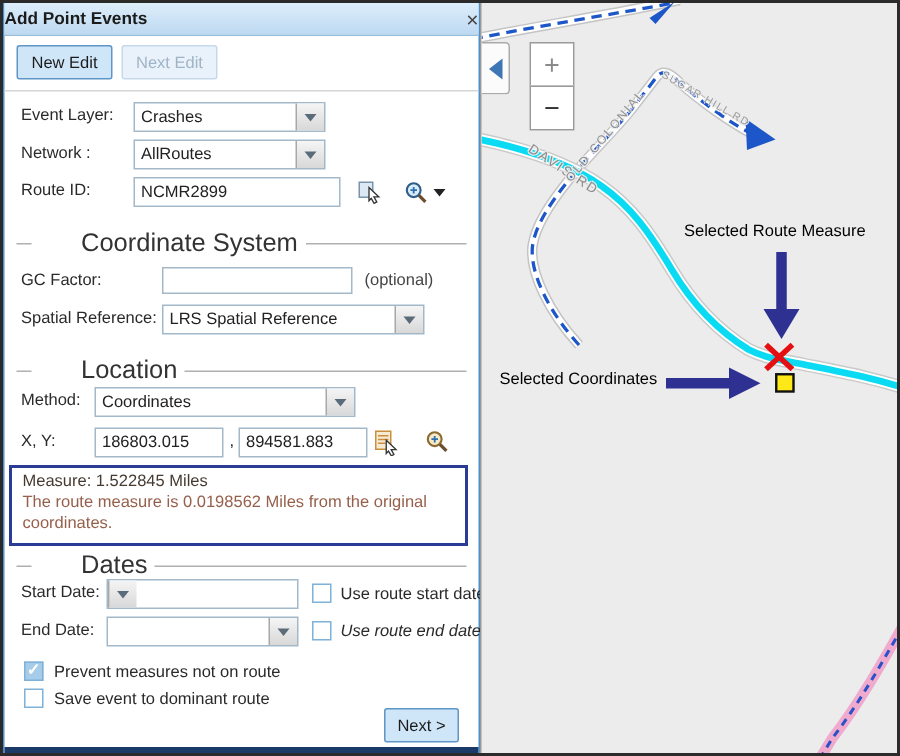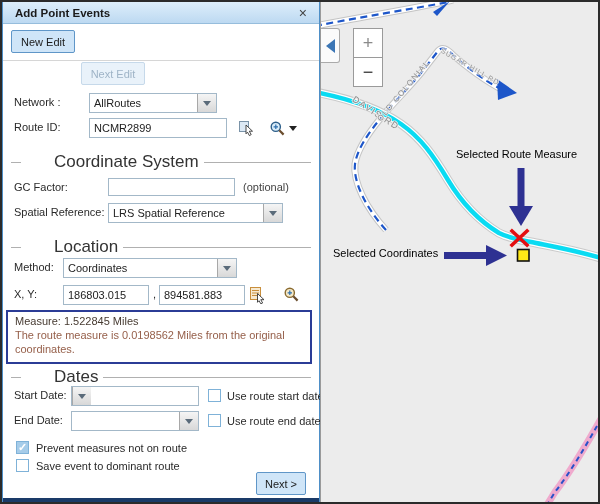--- a/index.html
+++ b/index.html
@@ -11,30 +11,30 @@
   }
   
   #panel {
     position:absolute; left:0; top:0; width:318px; height:500px;
     background:#fff; border-right:1px solid #4e8fc7; border-left:1px solid #4e8fc7;
   }
   .panel-header {
     position:absolute; left:0; top:0; right:0; height:22px;
     background:linear-gradient(#ddeefb,#bdd9f1);
     border-bottom:1px solid #96bddc;
-    display:flex; align-items:center; padding:0 12px;
+    display:flex; align-items:center; padding:0 0;
     font-size:11.5px; font-weight:bold; color:#1b1b1b;
   }
   .panel-close { margin-left:auto; font-size:14px; font-weight:normal; color:#444; cursor:pointer; line-height:1; }
   .btn {
     position:absolute; height:23px; font-size:11px; color:#1b1b1b;
     background:#cfe5f8; border:1px solid #5f96c8; border-radius:2px;
     display:flex; align-items:center; justify-content:center; cursor:pointer;
   }
-  .btn.disabled { background:#e9f2fa; border-color:#c6d9ea; color:#9fb4c7; cursor:default;margin-top:32px; }
+  .btn.disabled { background:#e9f2fa; border-color:#c6d9ea; color:#9fb4c7; cursor:default; }
   .divider { position:absolute; left:0; right:0; height:1px; background:#d6d6d6; }
   .row { position:absolute; left:0; right:0; height:20px; }
   .flabel { position:absolute; left:11px; top:3px; font-size:11px; color:#2a2a2a; white-space:nowrap; }
   .input {
     position:absolute; top:0; height:20px; font-size:11px; color:#222;
     border:1px solid #a3b8c8; background:#fff; padding:0 4px;
     font-family:Liberation Sans, sans-serif;
   }
   .selectbox {
     position:absolute; top:0; height:20px; background:#fff;
@@ -104,20 +104,29 @@
   <div id="panel">
     <div class="panel-header">
       <span>Add Point Events</span>
       <span class="panel-close">×</span>
     </div>
 
     <div class="btn" style="left:8px; top:28px; width:64px;">New Edit</div>
     <div class="btn disabled" style="left:78px; top:28px; width:64px;">Next Edit</div>
     <div class="divider" style="top:58px;"></div>
 
+    <div class="row" style="top:66px;">
+      <span class="flabel">Event Layer:</span>
+      <div class="selectbox" style="left:86px; width:128px;">
+        <span class="val">Crashes</span>
+        <span class="dd-btn">
+            <span class="dd-arrow"></span>
+          </span>
+      </div>
+    </div>
 
     <div class="row" style="top:91px;">
       <span class="flabel">Network :</span>
       <div class="selectbox" style="left:86px; width:128px;">
         <span class="val">AllRoutes</span>
         <span class="dd-btn">
             <span class="dd-arrow"></span>
           </span>
       </div>
     </div>
@@ -224,21 +233,21 @@
 
     <div class="row" style="top:409px;">
       <span class="flabel">End Date:</span>
       <div class="selectbox" style="left:68px; width:128px;">
         <span class="val"></span>
         <span class="dd-btn">
             <span class="dd-arrow"></span>
           </span>
       </div>
       <span class="checkbox" style="left:205px; top:3px;"></span>
-      <span class="cb-label" style="left:224px; top:4px;">Use route end date</span>
+      <span class="cb-label" style="left:224px; top:4px;font-style:italic;">Use route end date</span>
     </div>
 
     <div class="row" style="top:438px;">
       <span class="checkbox checked" style="left:13px; top:1px;">✓</span>
       <span class="cb-label" style="left:33px; top:2px;">Prevent measures not on route</span>
     </div>
     <div class="row" style="top:456px;">
       <span class="checkbox" style="left:13px; top:1px;"></span>
       <span class="cb-label" style="left:33px; top:2px;">Save event to dominant route</span>
     </div>

